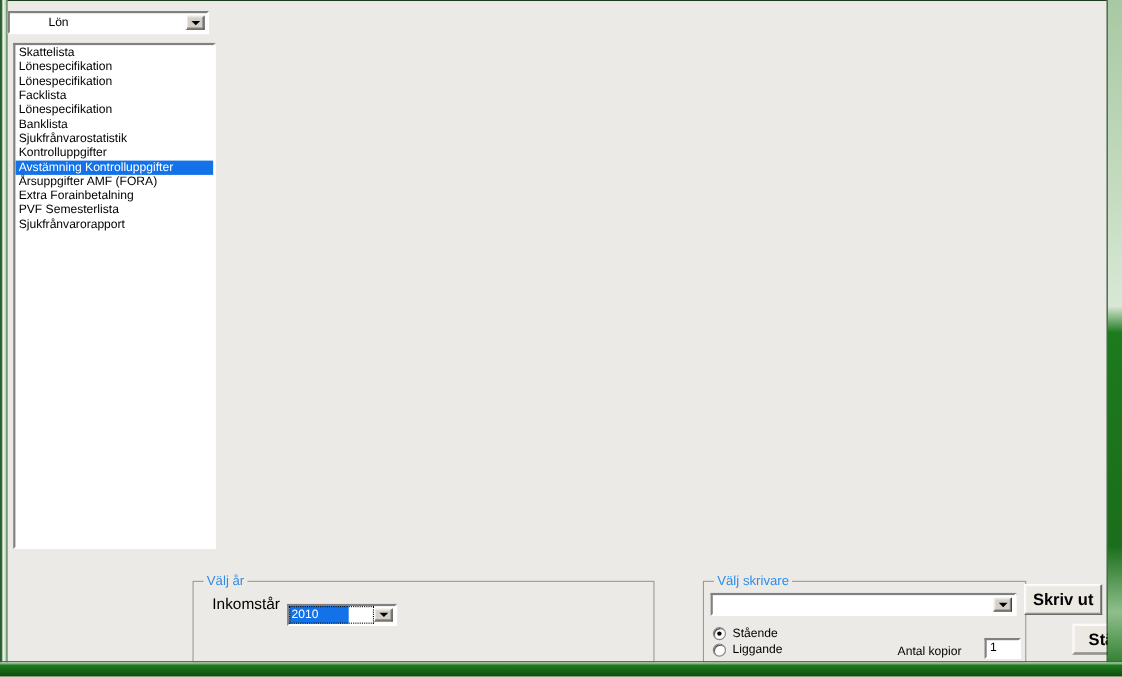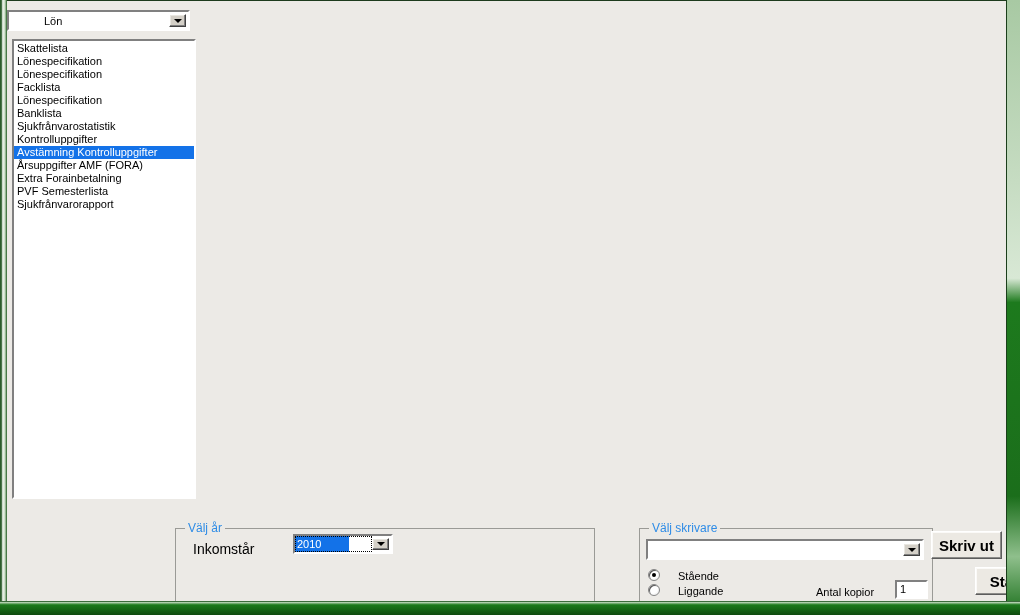--- a/index.html
+++ b/index.html
@@ -166,25 +166,24 @@
   .static-label {
     position: absolute;
     font-size: 14px;
     line-height: 14px;
     white-space: nowrap;
   }
   #label-income-year { left: 17px; top: 13px; }
 
   
   #year-combo {
-    left: 85px; top: 5px;
+    left: 85px; top: 20px;
     width: 100px; height: 20px;
     border: 2px solid;
     border-color: #808080 #ffffff #ffffff #808080;
-    margin-left: 32px;
   }
   #year-combo .sel-wrap {
     flex: 1;
     height: 16px;
     margin: 0 0 0 0;
     display: flex;
     align-items: center;
     outline: 1px dotted #000000;
     outline-offset: -1px;
     background: #ffffff;
@@ -201,24 +200,24 @@
   
   #printer-combo {
     left: 6px; top: 10px;
     width: 278px; height: 21px;
   }
 
   
   .radio-row {
     position: absolute;
     display: flex;
-    font-size: 11px;
-    line-height: 14px;
-    white-space: nowrap;
-    gap: 12px;
+    align-items: center;
+    font-size: 11px;
+    line-height: 14px;
+    white-space: nowrap;
   }
   #radio-portrait { left: 8px; top: 40px; }
   #radio-landscape { left: 8px; top: 55px; }
   .radio-dot {
     width: 12px; height: 12px;
     border-radius: 50%;
     background: #ffffff;
     border: 1px solid #848484;
     box-shadow: inset 1px 1px 0 #5a5a5a, inset -1px -1px 0 #f4f4f4;
     margin-right: 6px;

